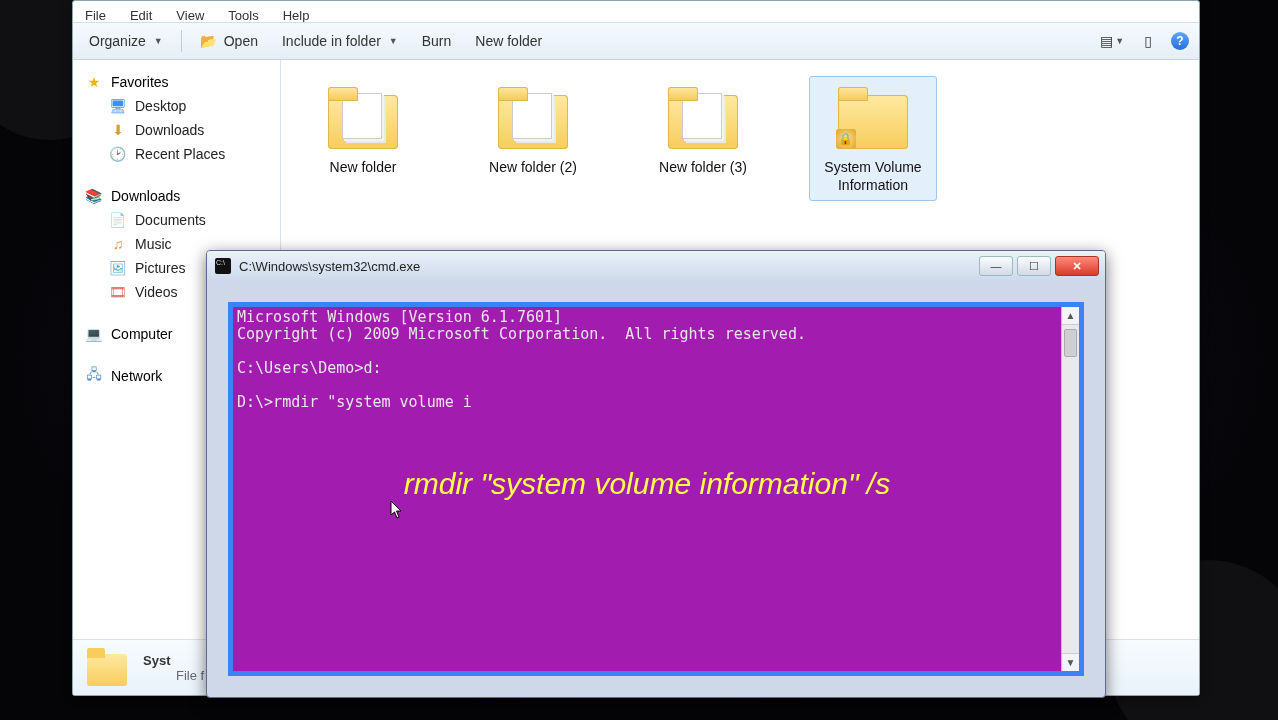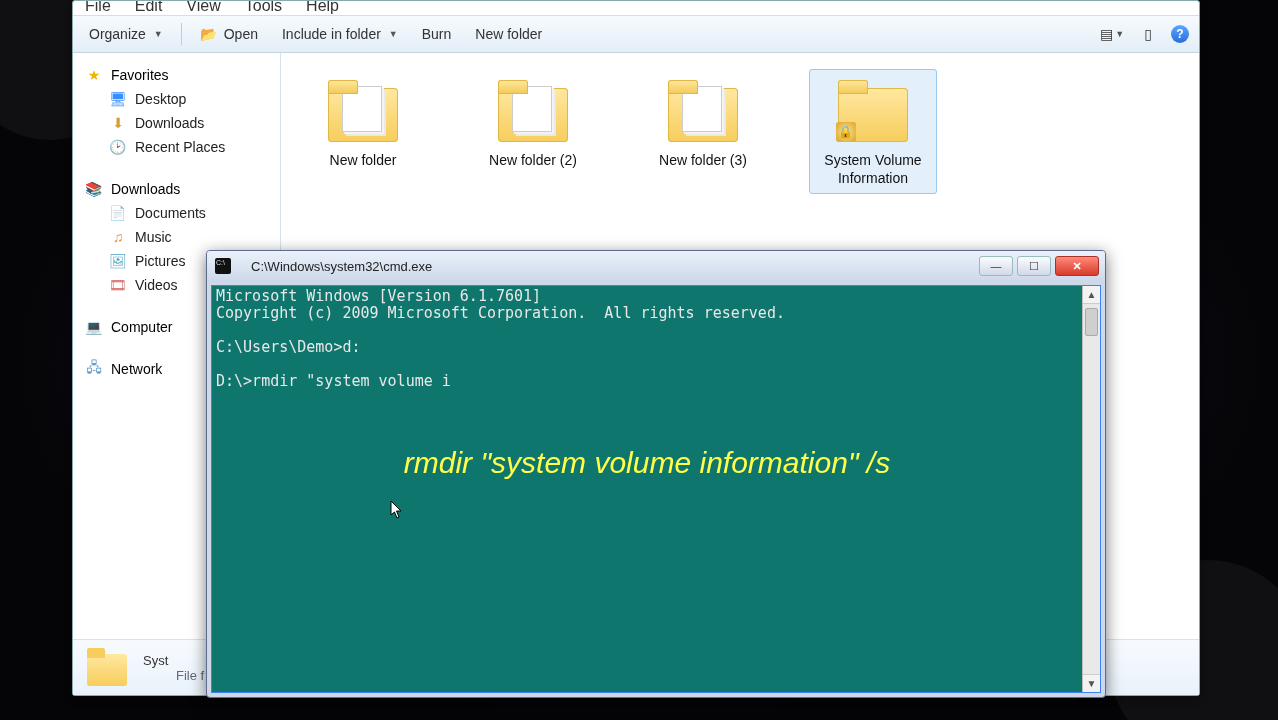--- a/index.html
+++ b/index.html
@@ -14,22 +14,22 @@
   .bg-blob.b2 { right:-30px; bottom:-40px; width:200px; height:200px;}
 
   
   .explorer {
     position: absolute; left: 72px; top: 0; width: 1128px; height: 696px;
     background: #fff; border: 1px solid #8aa; border-radius: 3px;
     box-shadow: 0 2px 10px rgba(0,0,0,0.4);
     display:flex; flex-direction:column;
   }
   .menubar {
-    height: 14px; padding-left:12px; display:flex; gap:24px; align-items:flex-end;
-    font-size:16px; color:#333; overflow:hidden;
+    height: 14px; padding-left:12px; display:flex; gap:24px; align-items:center;
+    font-size:13px; color:#333; overflow:hidden;margin-top:7px;
   }
   .toolbar {
     background: linear-gradient(#f6fafe,#e4eef7);
     height:38px; border-top:1px solid #d3e0ec; border-bottom:1px solid #c5d4e3;
     display:flex; align-items:center; padding:4px 10px; gap:12px;
     font-size:14px; color:#333;
   }
   .tb-btn { display:flex; align-items:center; gap:6px; padding:4px 6px; border-radius:3px;}
   .tb-sep { width:1px; height:22px; background:#c0ccd8;}
   .chev { font-size:9px; color:#555; margin-left:2px;}
@@ -87,42 +87,42 @@
   .item-label { line-height:1.25; color:#111; }
 
   .status {
     height:56px; border-top:1px solid #d8e2ec; display:flex; align-items:center; gap:14px; padding:6px 12px;
     background:linear-gradient(#f7fbff,#e9f2fa);
   }
   .status .big-folder { width:44px; height:40px; position:relative;}
   .status .big-folder::before{content:"";position:absolute;inset:6px 2px 2px 2px;background:linear-gradient(#ffe8a0,#f7cd5c);border-radius:3px;}
   .status .big-folder::after{content:"";position:absolute;left:2px;top:0;width:18px;height:10px;background:#f7cd5c;border-radius:2px 2px 0 0;}
   .status .meta { display:flex; flex-direction:column; font-size:13px; color:#333;}
-  .status .meta .t { font-weight:400;}
+  .status .meta .t { font-weight:700;}
   .status .meta .s { color:#667;margin-left:33px;}
 
   
   .cmd {
     position:absolute; left:206px; top:250px; width:900px; height:448px;
     border:1px solid #5b6c8e; border-radius:4px; box-shadow:0 4px 16px rgba(0,0,0,0.55);
     display:flex; flex-direction:column; overflow:hidden;
     background:#cfd8e8;
   }
   .titlebar{
     height:30px; background:linear-gradient(#eaf2fb,#cdd9ea);
-    display:flex; align-items:center; padding:0 6px 0 8px; gap:20px;
+    display:flex; align-items:center; padding:0 6px 0 8px; gap:8px;
     font-size:13px;
   }
   .titlebar .appico{ width:16px;height:16px;background:#111;border-radius:2px;position:relative;}
   .titlebar .appico::after{content:"C:\\";position:absolute;left:1px;top:1px;font-size:7px;color:#ddd;}
   .title-text{ color:#222;}
   .win-btns{ margin-left:auto; display:flex; gap:4px;}
   .win-btn{ width:34px; height:20px; border:1px solid #9bb; border-radius:3px; background:linear-gradient(#fafcff,#d2dae6); display:flex;align-items:center;justify-content:center;font-size:11px;color:#333;}
   .win-btn.close{ background:linear-gradient(#ff8a7a,#d93b2b); border-color:#a93226; color:#fff; width:44px; font-weight:bold;}
-  .console-wrap{ flex:1; margin:4px; background:#0f766e; border:1px solid #3b82f6; position:relative;}
+  .console-wrap{ flex:1; margin:21px; background:#a21caf; border:5px solid #3b82f6; position:relative;}
   .console{
     position:absolute; inset:0; right:18px; padding:2px 4px;
     font-family:"Consolas","Lucida Console",monospace; font-size:15px; line-height:17px;
     color:#e8e8e8; white-space:pre;
   }
   .overlay-caption{
     position:absolute; left:0; right:18px; top:160px; text-align:center;
     font-family:Verdana, sans-serif; font-style:italic; font-size:30px;
     color:#ffff4a;
   }

